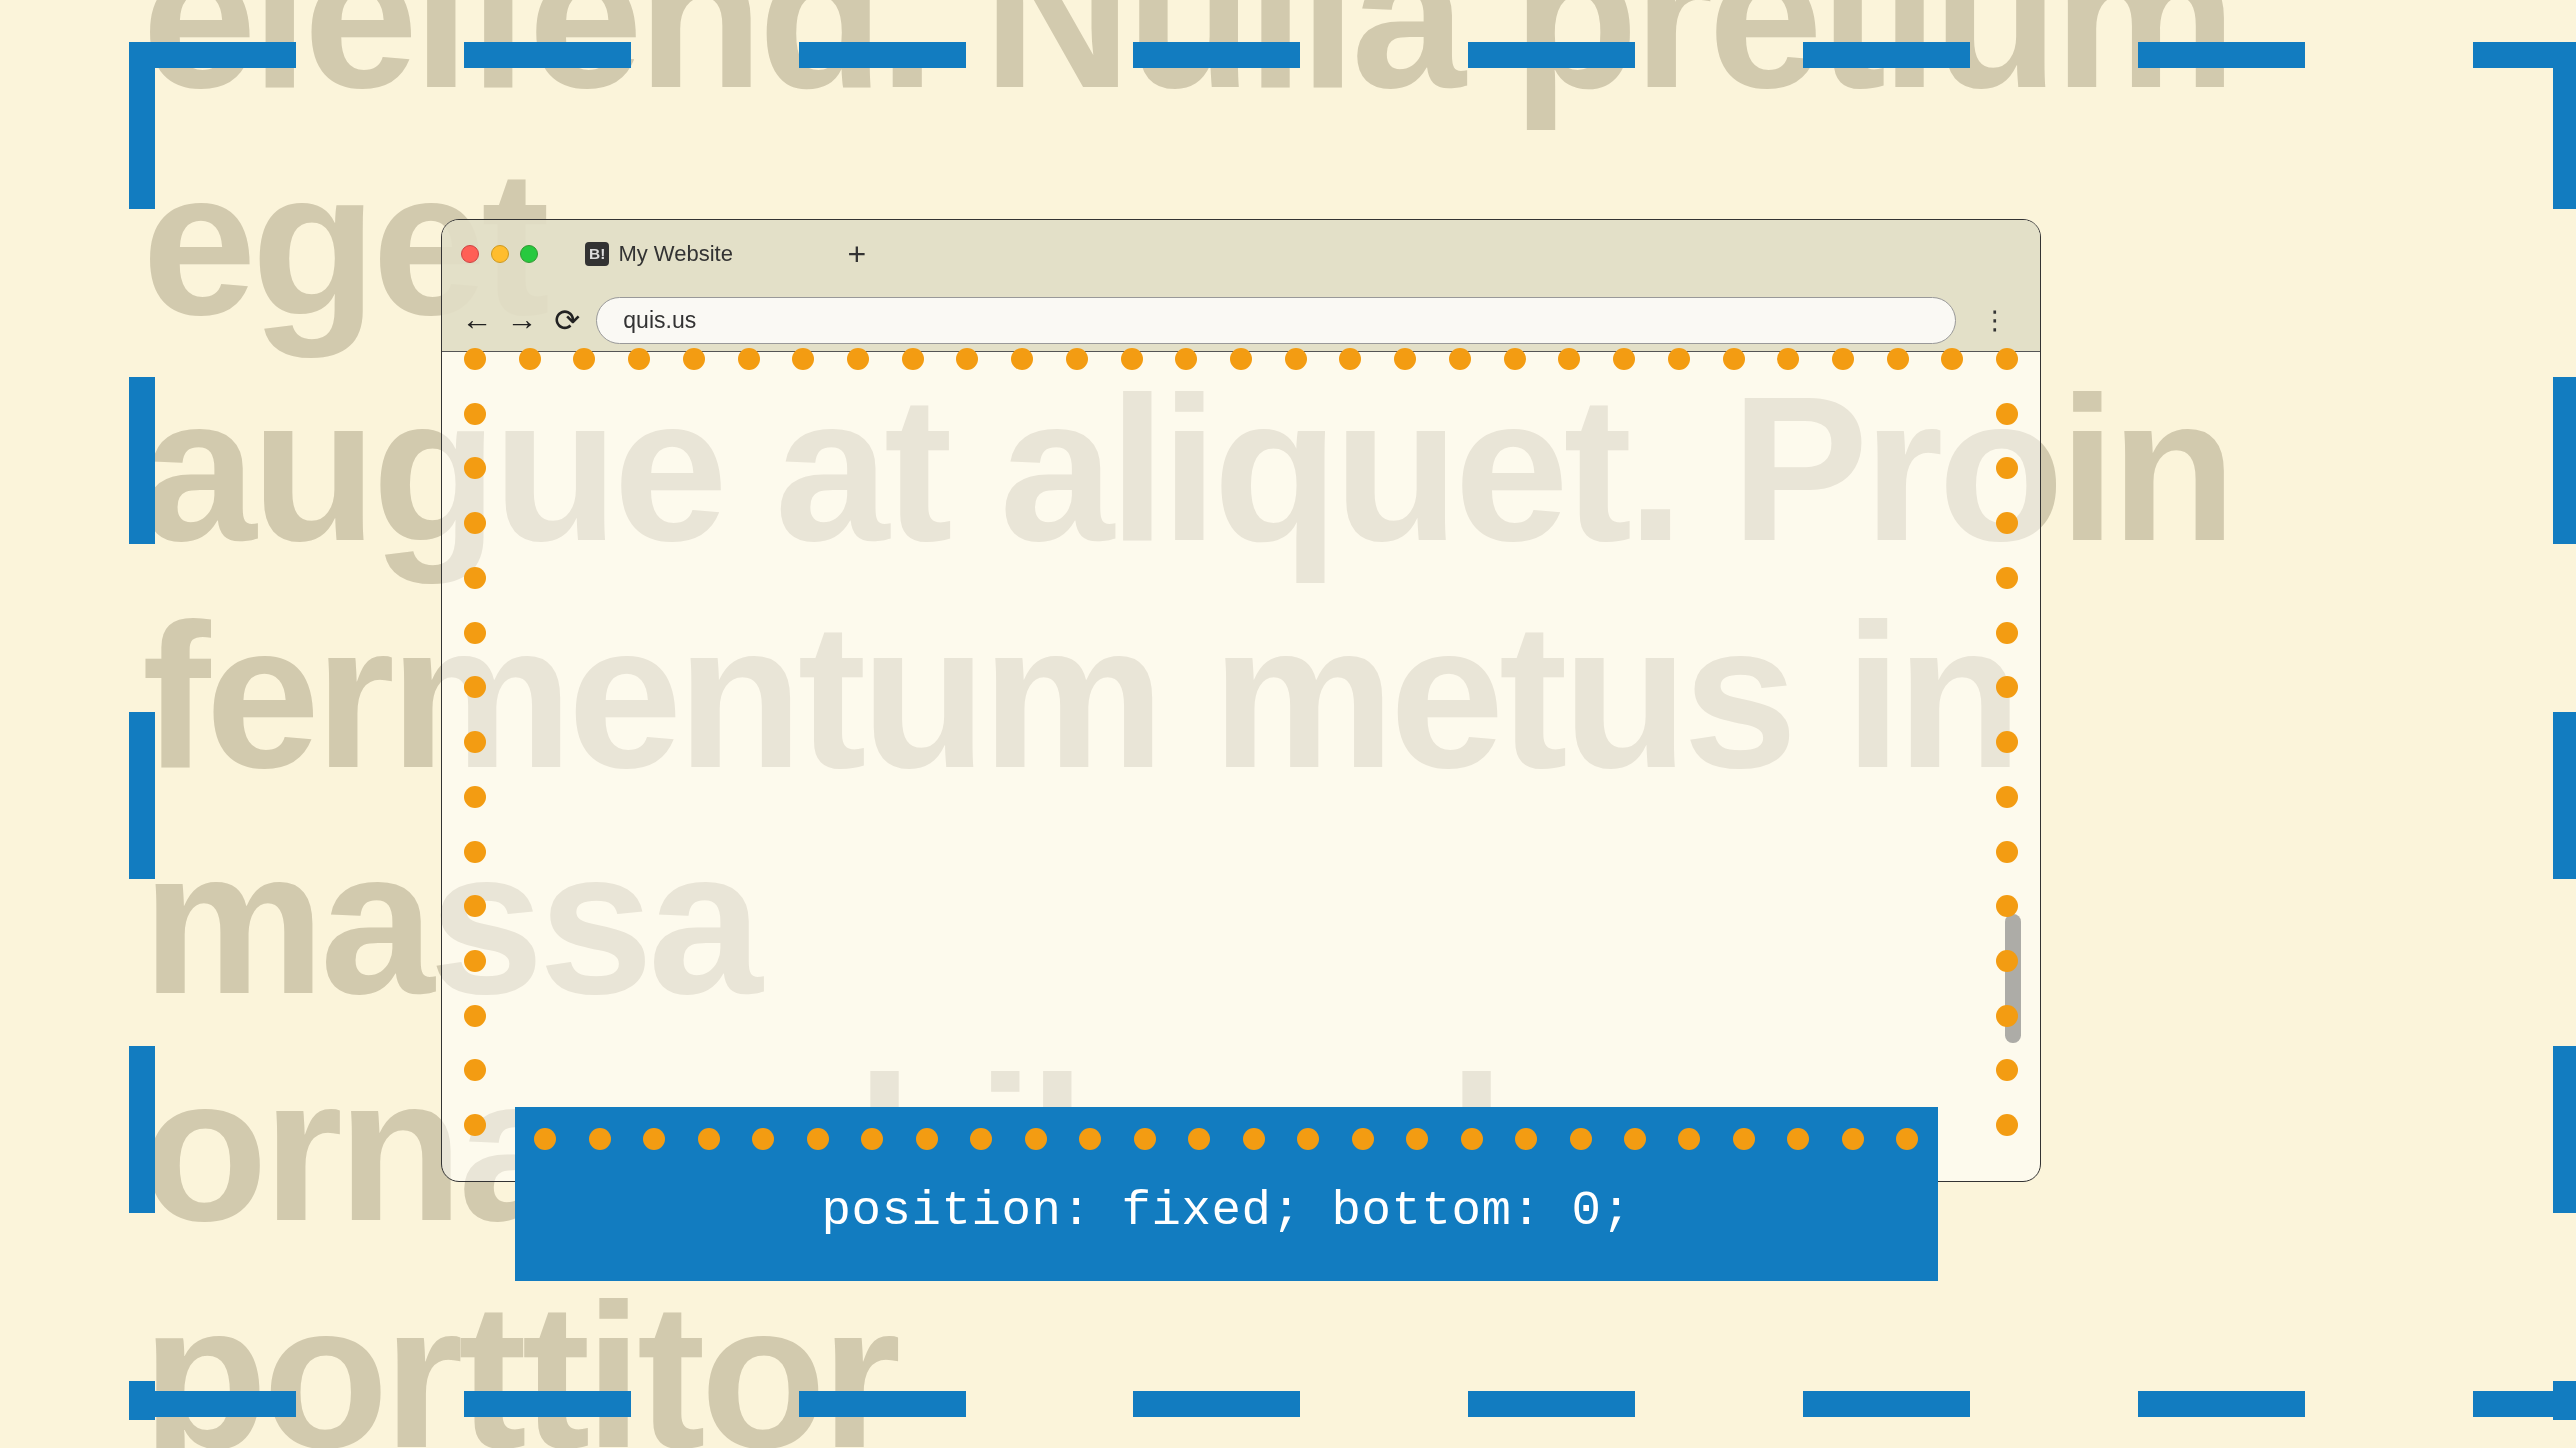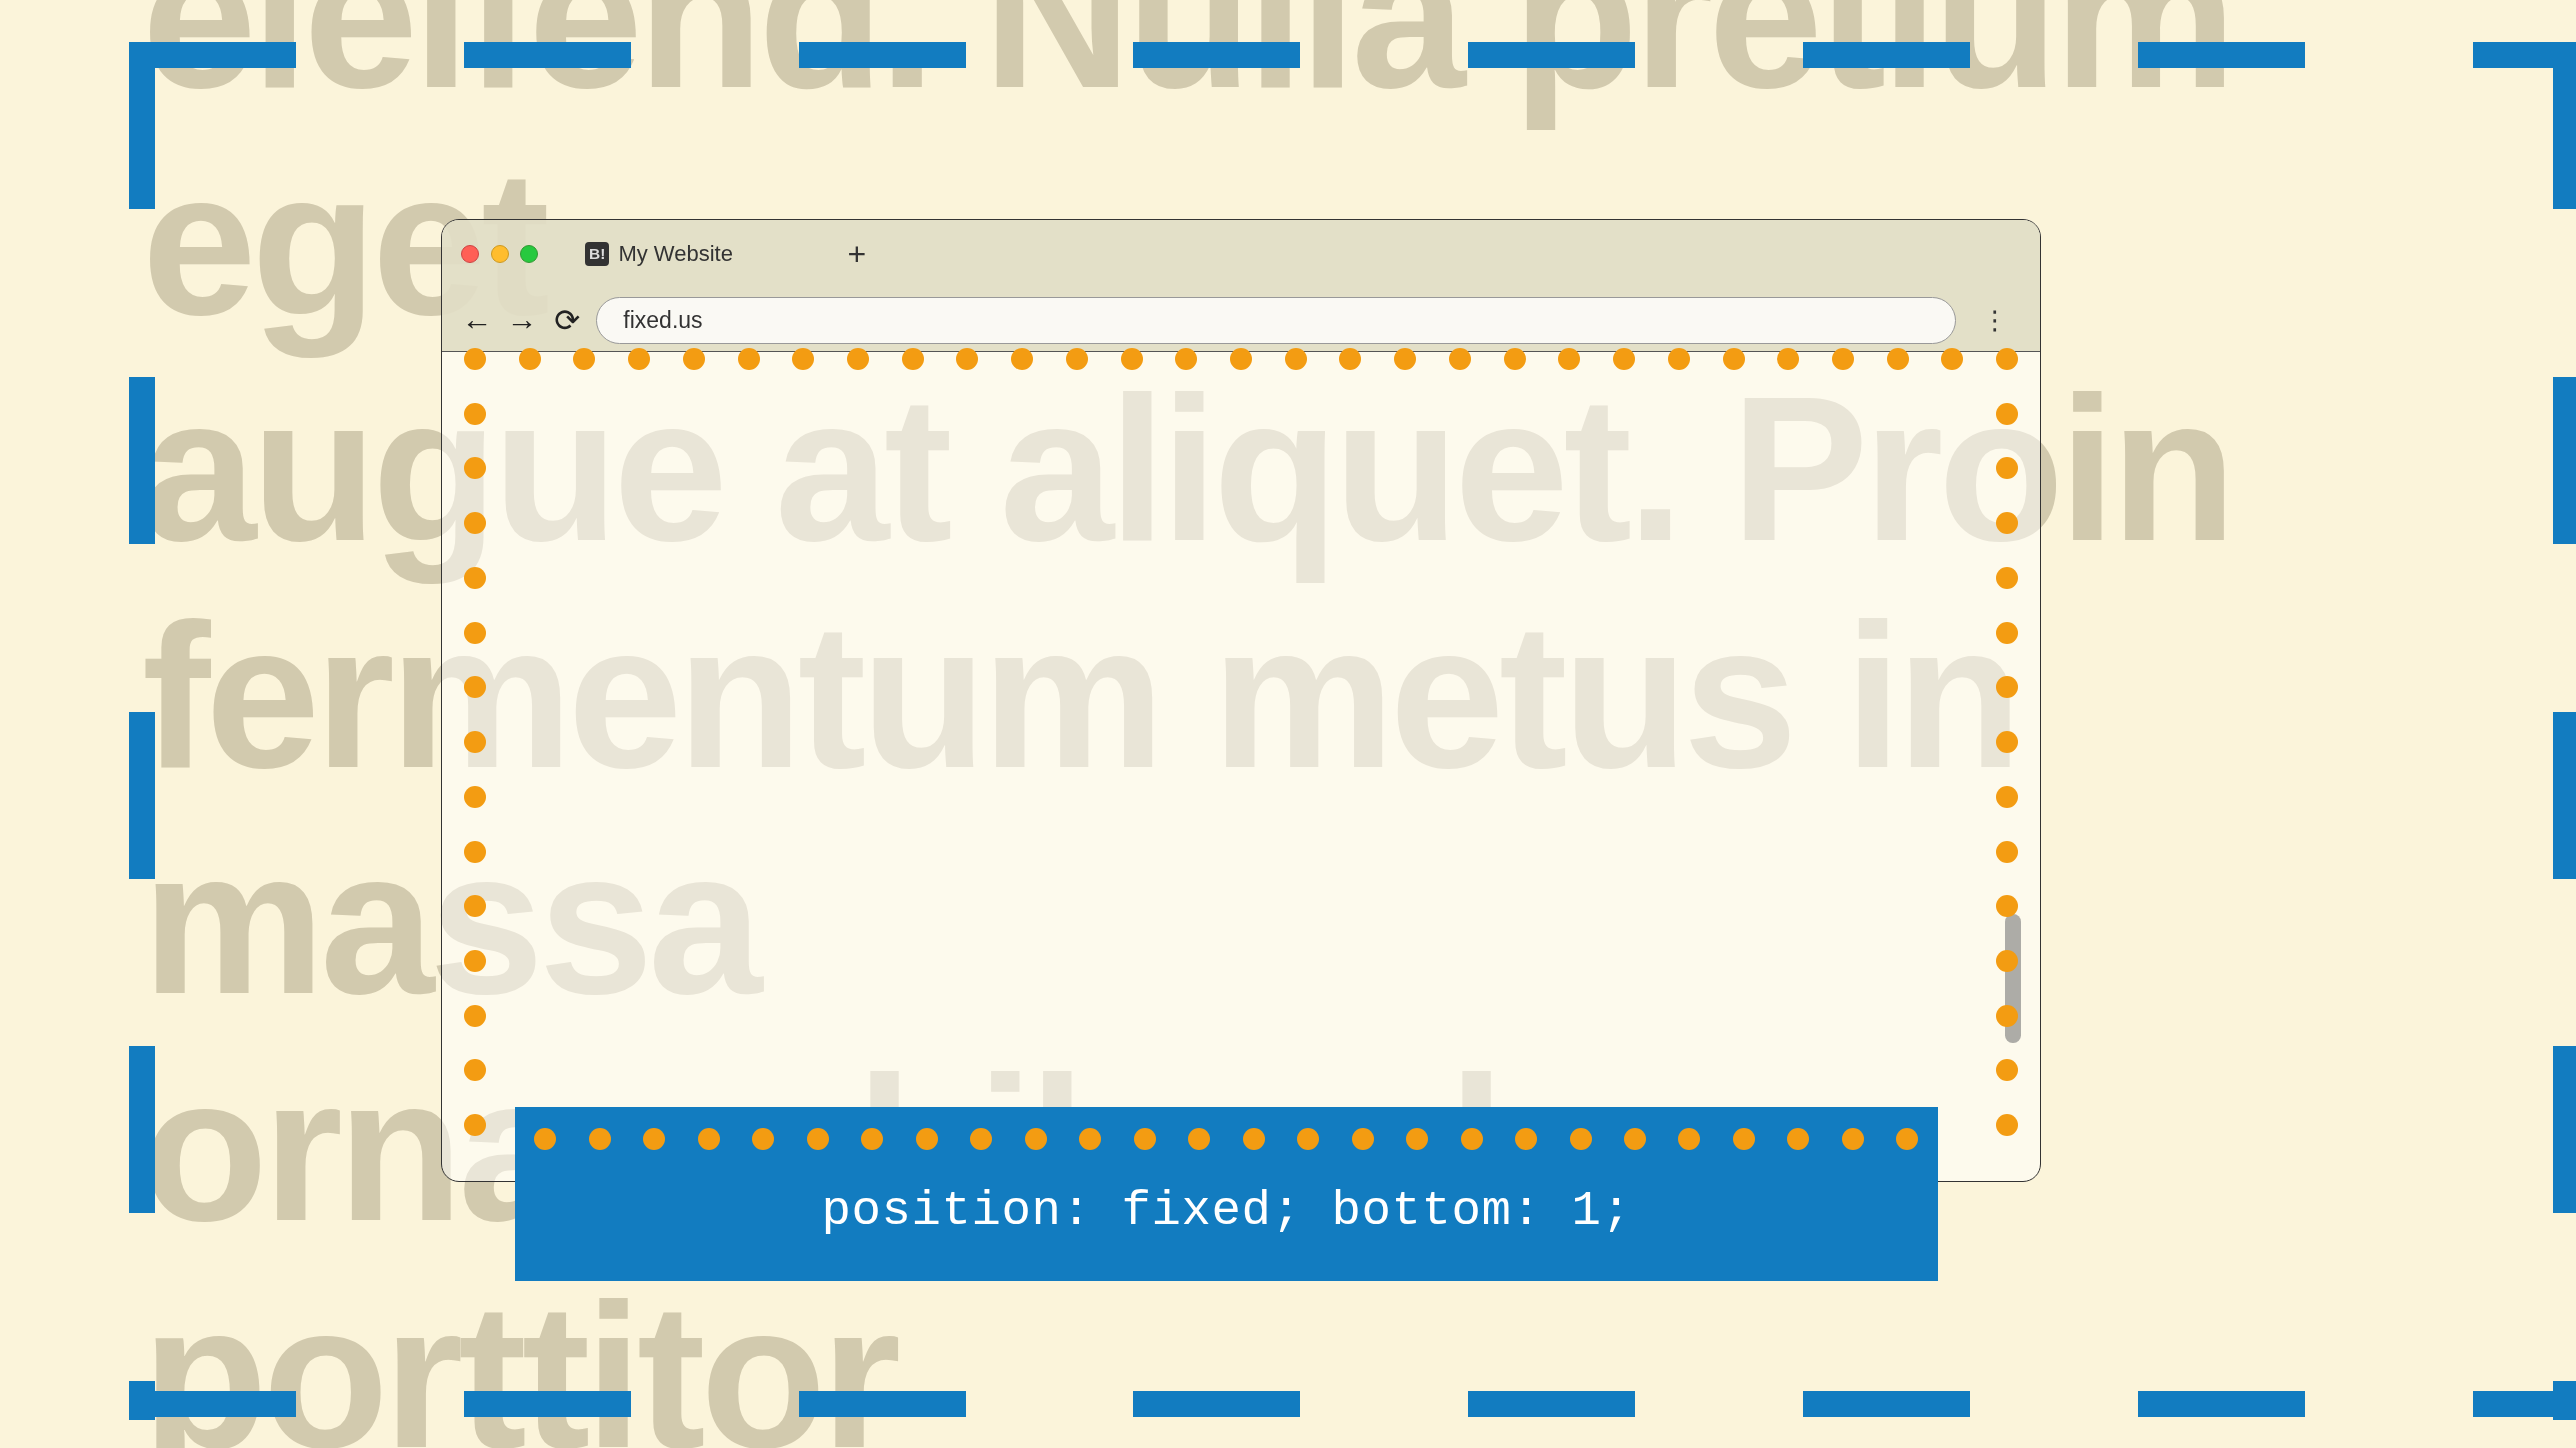--- a/index.html
+++ b/index.html
@@ -257,21 +257,21 @@
       <div class="tab">
         <div class="favicon">B!</div>
         <span>My Website</span>
       </div>
       <div class="new-tab">+</div>
     </div>
     <div class="address-bar">
       <div class="nav-btn">←</div>
       <div class="nav-btn">→</div>
       <div class="nav-btn">⟳</div>
-      <div class="url-input">fixed.us</div>
+      <div class="url-input">quis.us</div>
       <div class="menu-dots">⋮</div>
     </div>
   </div>
 </div>
 
 <div class="scrollbar"></div>
 
 <div class="orange-viewport" id="orange-box">
     <div class="orange-dot" style="left: 13px; top: 0px;"></div>
     <div class="orange-dot" style="left: 68px; top: 0px;"></div>
@@ -354,15 +354,15 @@
       <div class="footer-dot"></div>
       <div class="footer-dot"></div>
       <div class="footer-dot"></div>
       <div class="footer-dot"></div>
       <div class="footer-dot"></div>
       <div class="footer-dot"></div>
       <div class="footer-dot"></div>
       <div class="footer-dot"></div>
       <div class="footer-dot"></div>
     </div>
-  <div class="footer-code">position: fixed; bottom: 1;</div>
+  <div class="footer-code">position: fixed; bottom: 0;</div>
 </div>
 
 
 </body></html>

